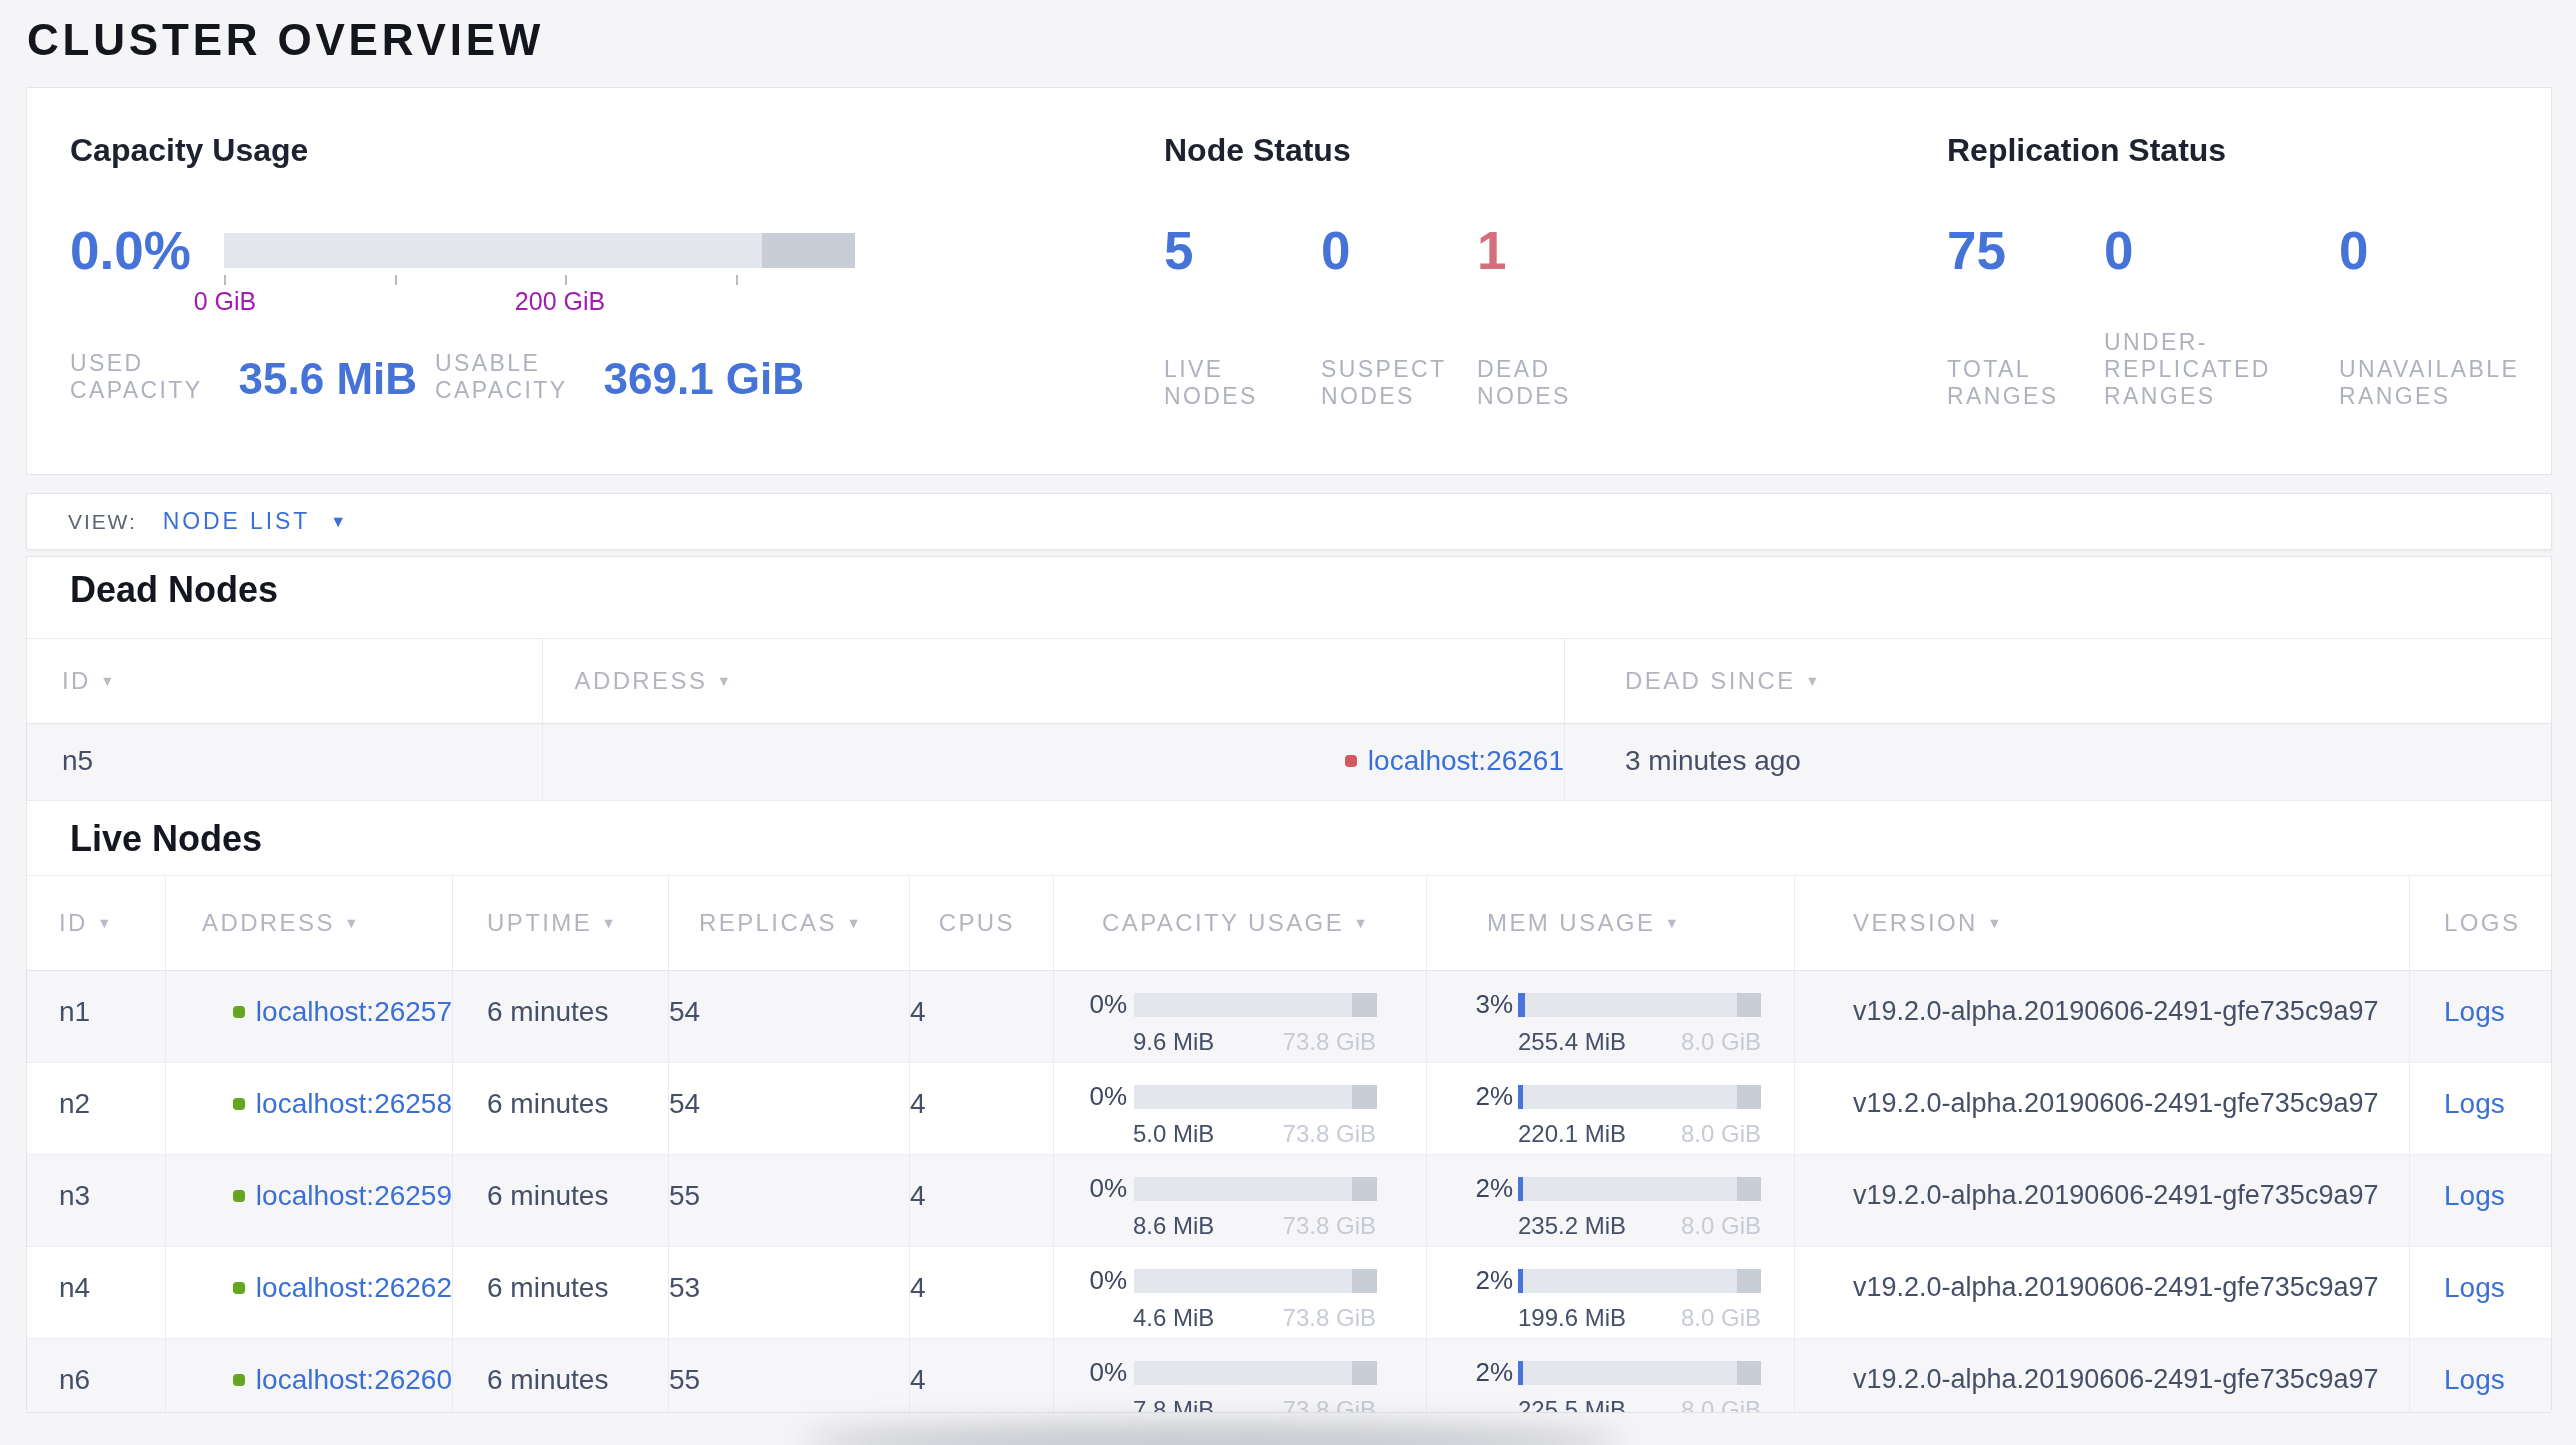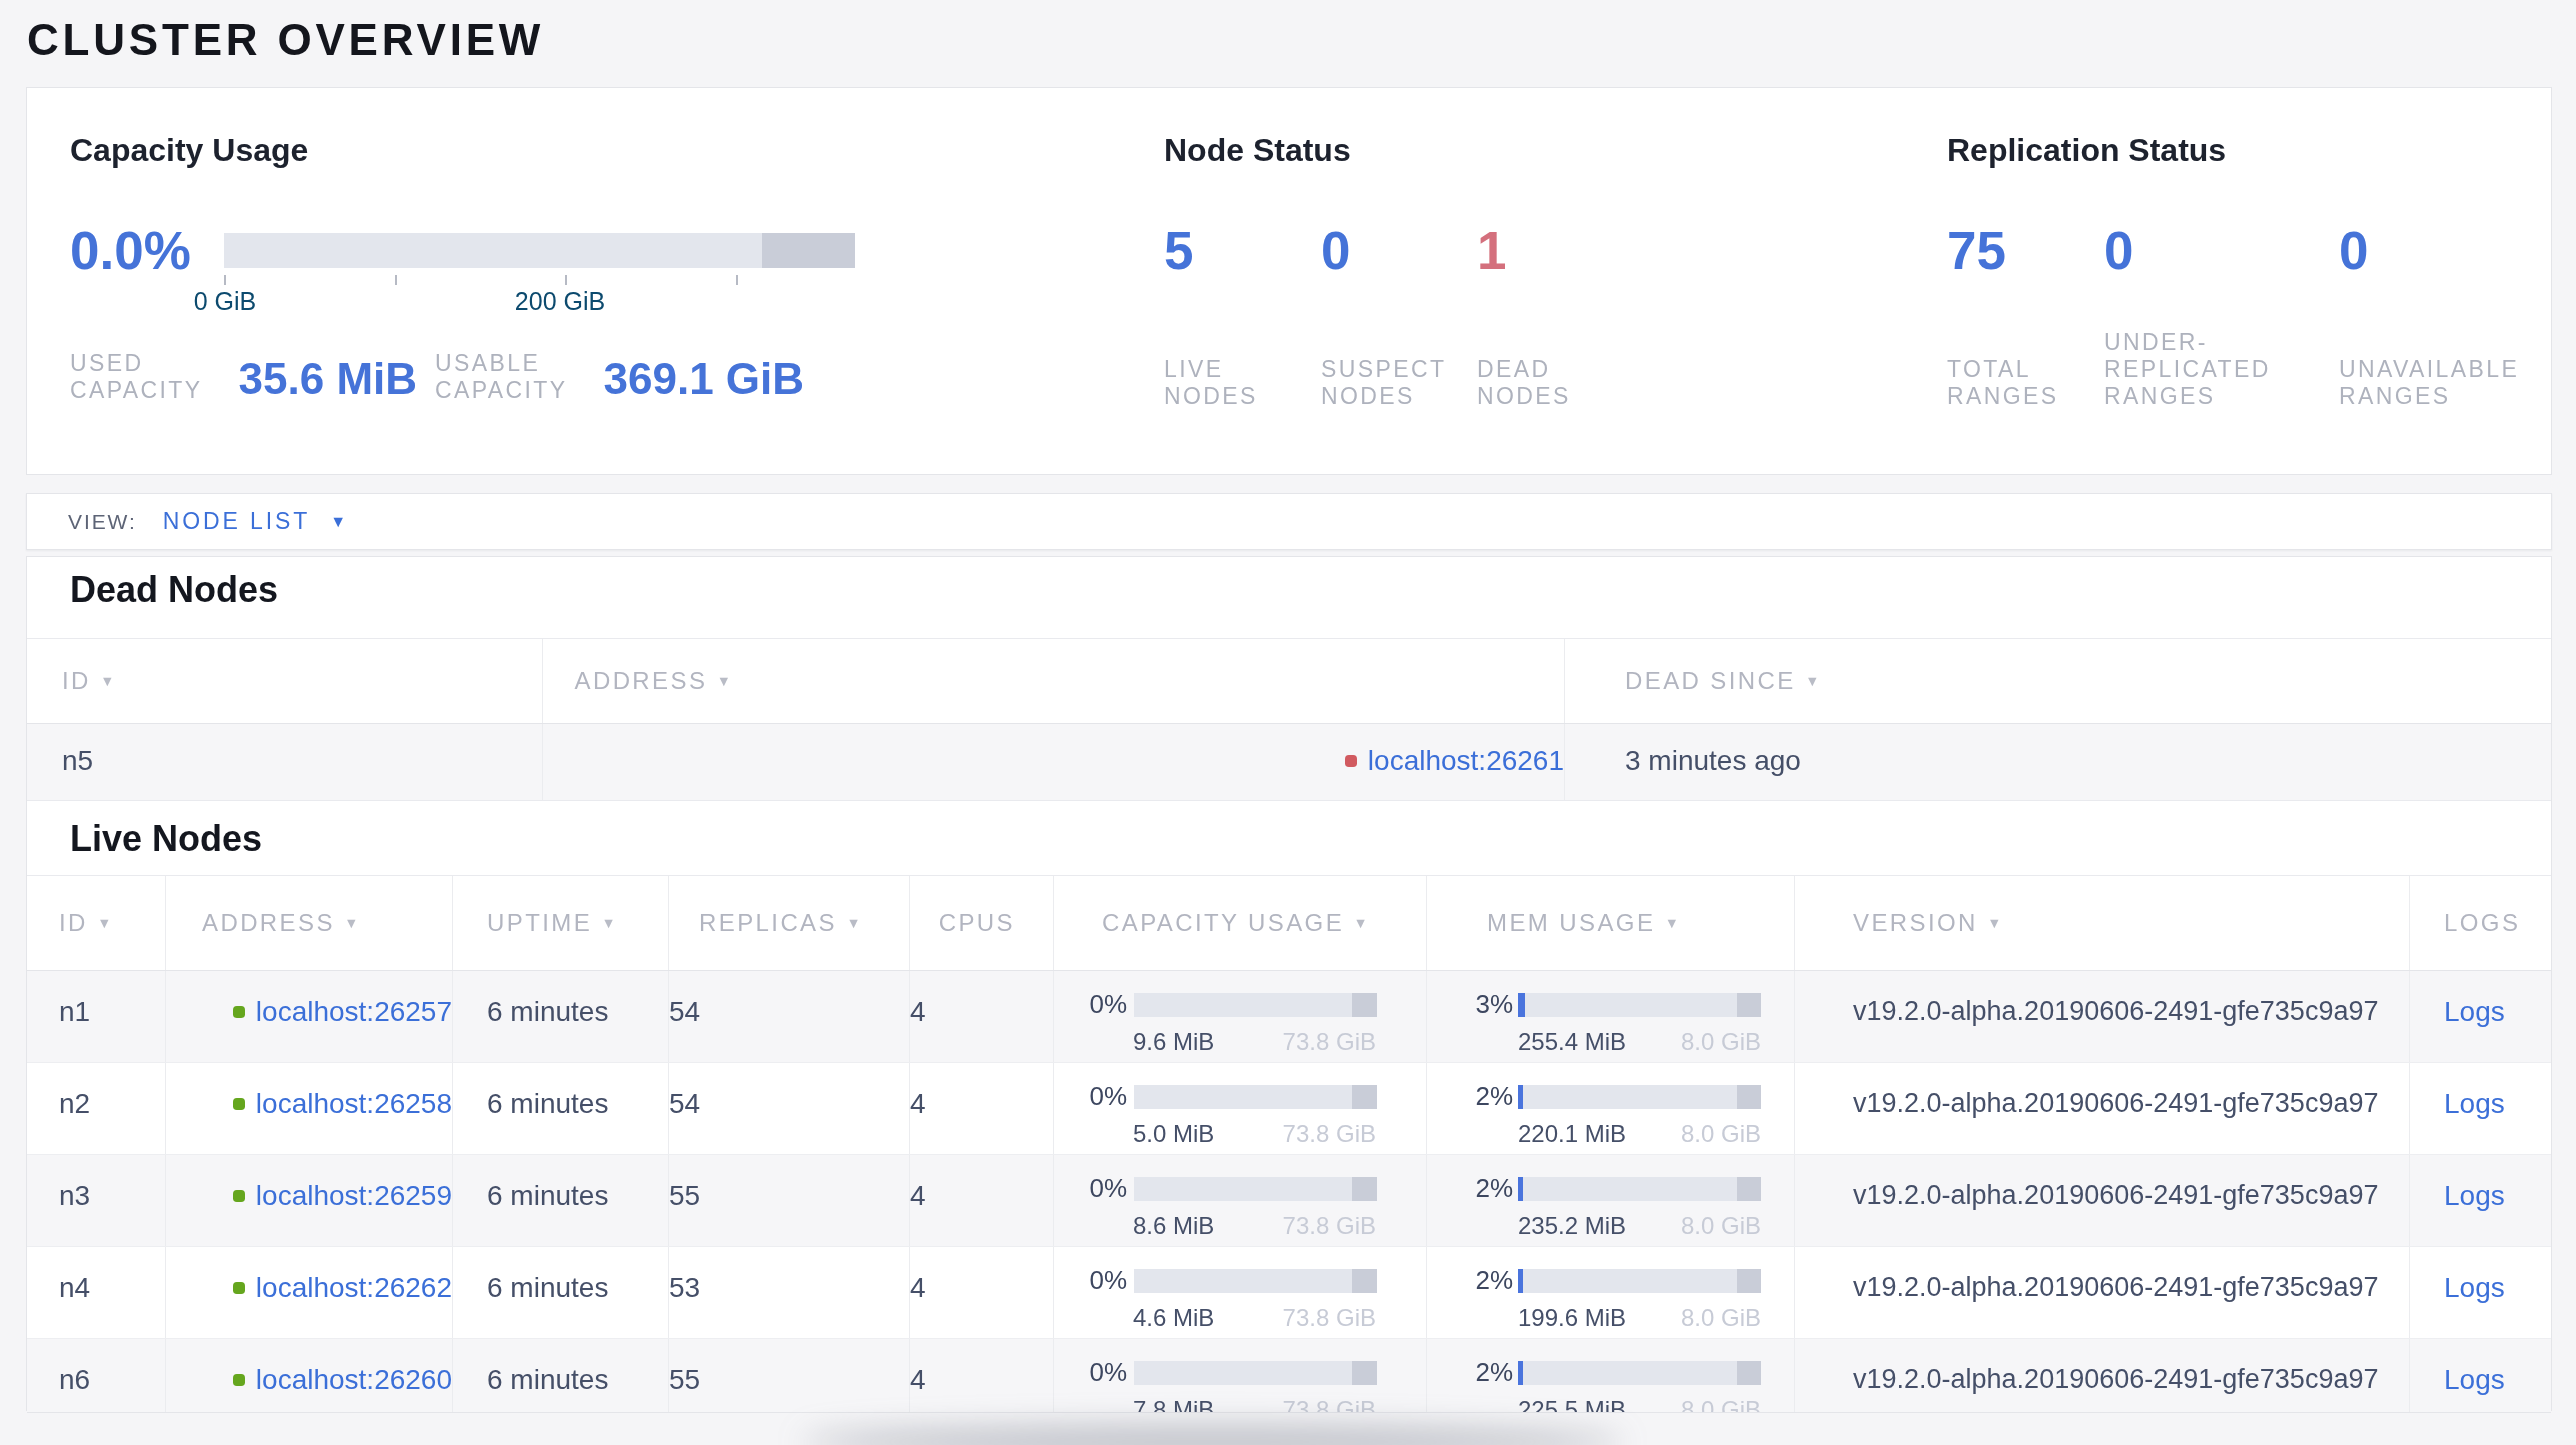--- a/index.html
+++ b/index.html
@@ -34,21 +34,21 @@
     background:#fff;border:1px solid var(--border);
   }
   .sec-h{position:absolute;top:44px;font-size:32px;font-weight:700;color:#1d222e;}
   .h-cap{left:43px}.h-ns{left:1137px}.h-rs{left:1920px}
   .bigpct{position:absolute;left:43px;top:136px;font-size:53px;font-weight:700;line-height:1;color:var(--accent-blue);text-align:right;}
   .capbar{position:absolute;left:197px;top:145px;width:631px;height:35px;background:var(--bar-bg);}
   .capbar .fill{position:absolute;left:0;top:0;height:100%;background:var(--accent-blue);}
   .capbar .dark{position:absolute;right:0;top:0;height:100%;width:14.8%;background:var(--bar-dark);}
   .tick{position:absolute;top:187px;width:1.9px;height:9.5px;background:#b6bac4;}
   .tk0{left:197px}.tk1{left:368px}.tk2{left:538px}.tk3{left:709px}
-  .ticklbl{position:absolute;top:199px;font-size:25px;color:#0c4a6e;transform:translateX(-50%);white-space:nowrap;}
+  .ticklbl{position:absolute;top:199px;font-size:25px;color:#a21caf;transform:translateX(-50%);white-space:nowrap;}
   .tl0{left:198px}.tl2{left:533px}
   .cap-stat{position:absolute;top:262px;display:flex;align-items:flex-end;gap:36px;}
   .cs1{left:43px}.cs2{left:408px}
   .mini-lbl{font-size:23px;line-height:27px;letter-spacing:2.4px;color:var(--label-gray);white-space:nowrap;}
   .cap-stat .val{font-size:44px;font-weight:700;color:var(--accent-blue);line-height:1;padding-bottom:2.9px;white-space:nowrap;}
   .stat-col{position:absolute;top:136px;}
   .stat-col .num{font-size:53px;font-weight:700;line-height:1;color:var(--accent-blue);}
   .stat-col.red .num{color:var(--dead-red);}
   .stat-col .mini-lbl{position:absolute;top:132px;left:0;}
   .stat-col.three .mini-lbl{top:105px;}

